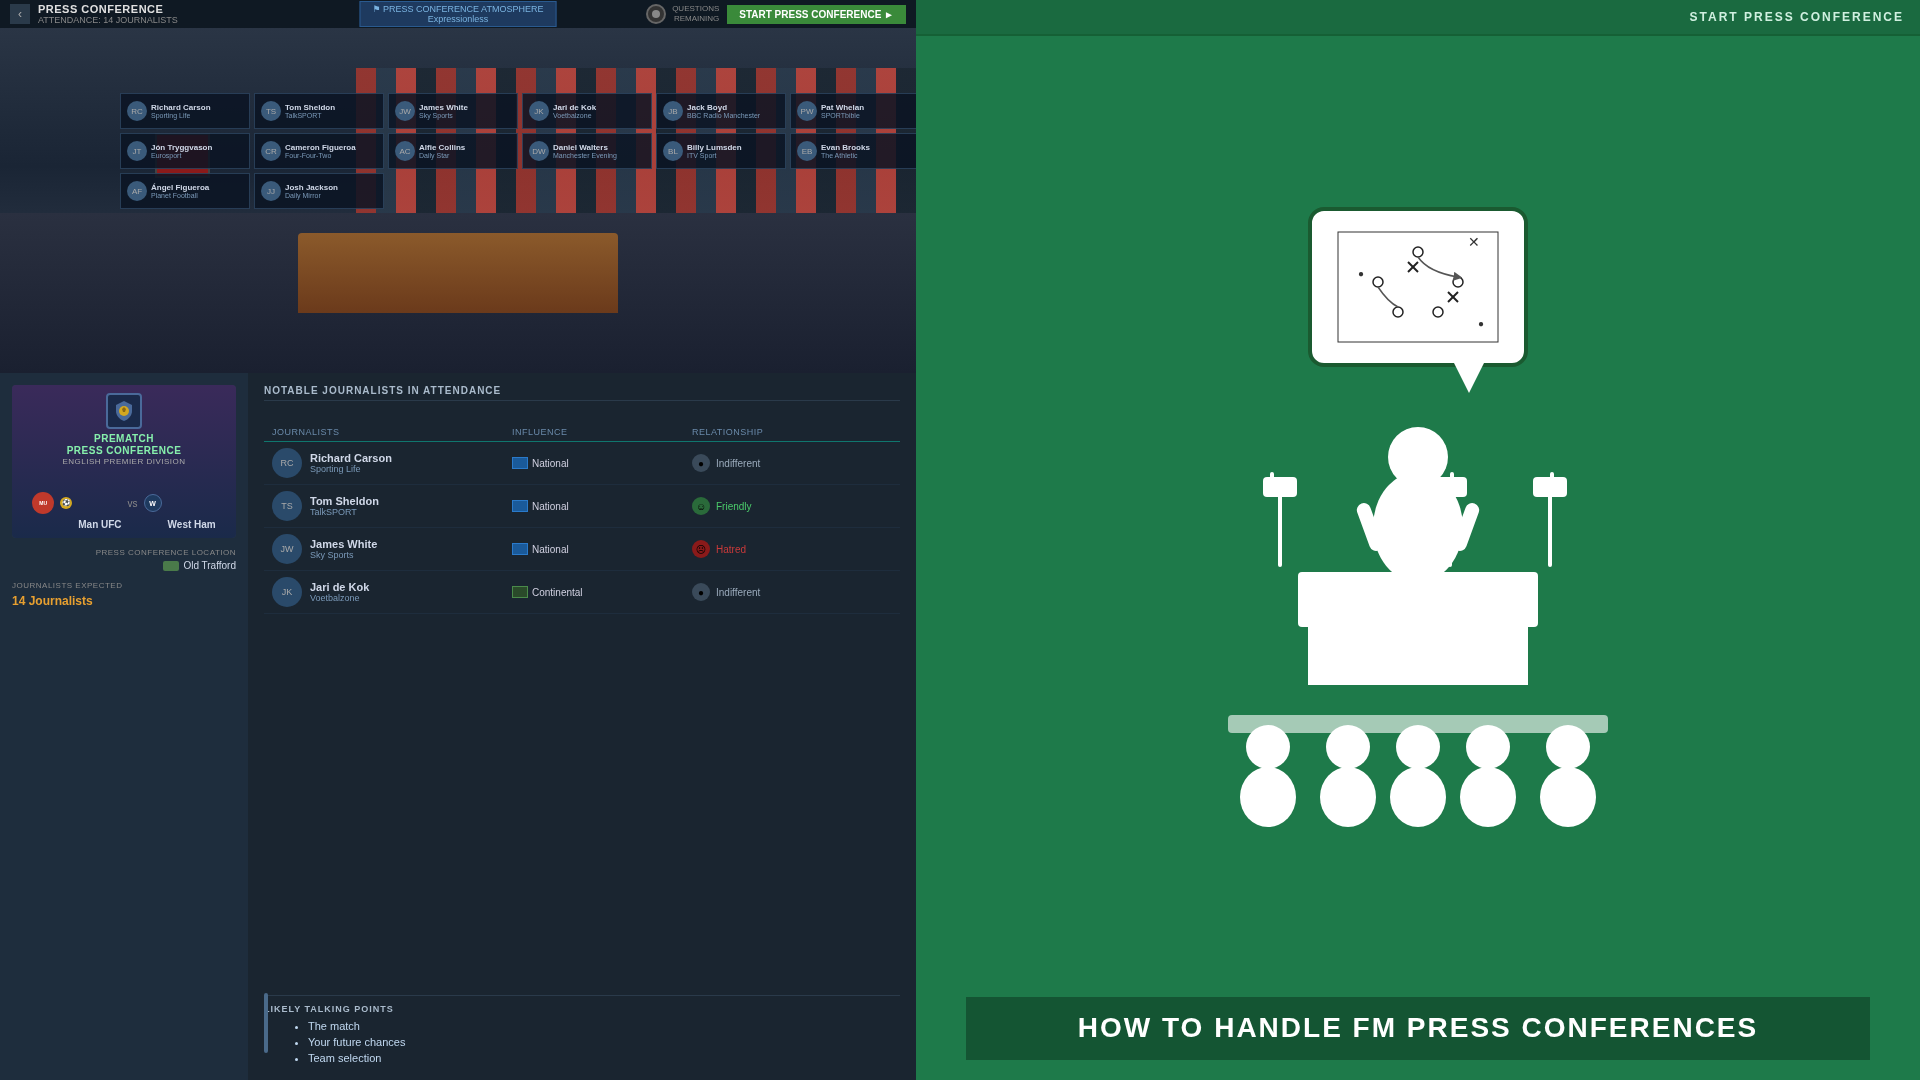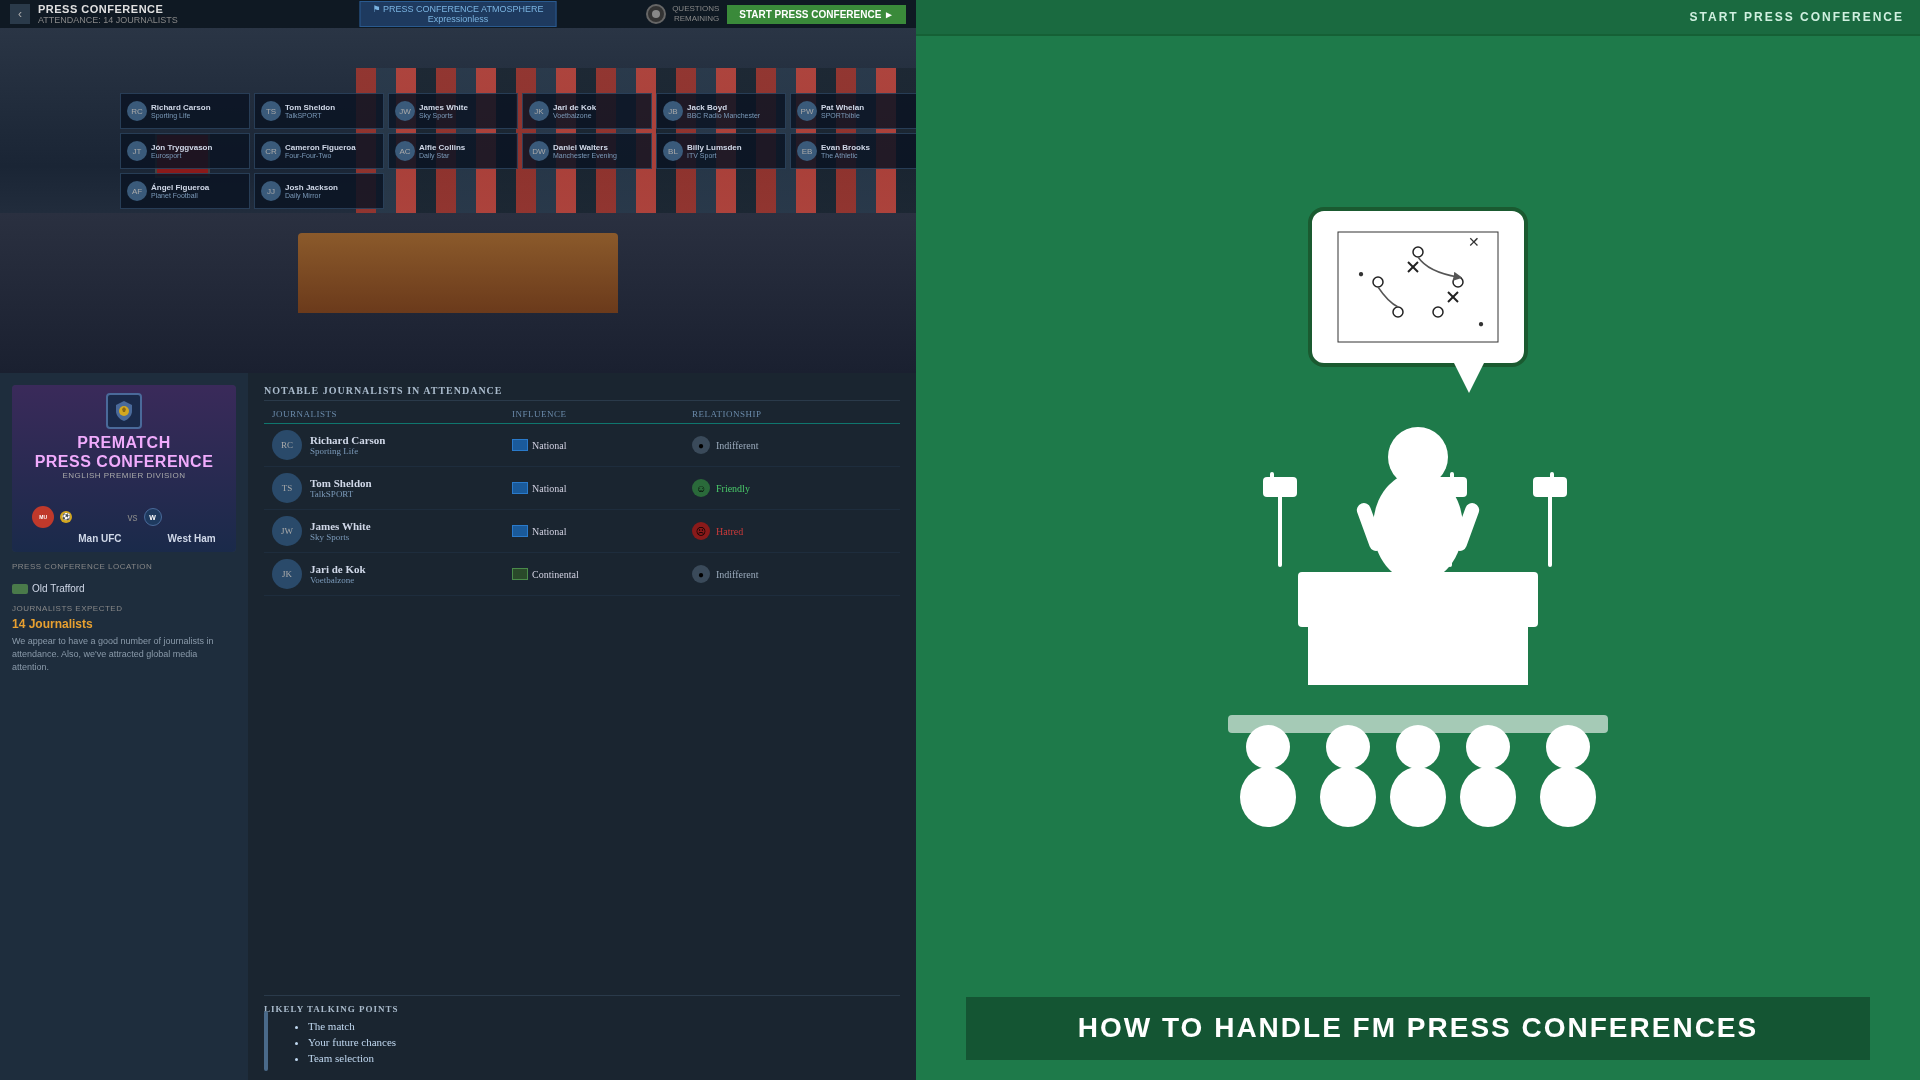--- a/index.html
+++ b/index.html
@@ -244,22 +244,22 @@
       display: flex;
       align-items: center;
       justify-content: center;
       margin-bottom: 4px;
     }
     #conf-shield svg {
       width: 24px;
       height: 24px;
     }
     #prematch-label {
-      color: #f0abfc;
-      font-size: 16px;
+      color: #86efac;
+      font-size: 10px;
       font-weight: bold;
       text-transform: uppercase;
       line-height: 1.2;
       text-align: center;
       letter-spacing: 0.5px;
     }
     #division-label {
       color: #aaa;
       font-size: 8px;
       text-transform: uppercase;
@@ -292,21 +292,22 @@
     }
     .team-name {
       color: #d0d8e8;
       font-size: 10px;
       font-weight: bold;
       margin-top: 43px;
     }
     #location-section {
       display: flex;
       flex-direction: column;
-      gap: 12px;
+      gap: 3px;
+      align-items: flex-end;
     }
     #location-title {
       color: #888;
       font-size: 8px;
       text-transform: uppercase;
       letter-spacing: 0.5px;
     }
     #location-value {
       display: flex;
       align-items: center;
@@ -344,22 +345,21 @@
       font-size: 9px;
       line-height: 1.4;
     }
 
     
     #journalists-panel {
       flex: 1;
       padding: 12px 16px;
       display: flex;
       flex-direction: column;
-      gap: 4px;
-      font-family: Liberation Serif, serif;
+      gap: 22px;
     }
     #journalists-header {
       color: #aabbcc;
       font-size: 10px;
       letter-spacing: 1px;
       text-transform: uppercase;
       font-weight: bold;
       padding-bottom: 4px;
       border-bottom: 1px solid #2a3a4a;
     }
@@ -768,21 +768,20 @@
         <div id="location-title">PRESS CONFERENCE LOCATION</div>
         <div id="location-value">
           <div class="location-icon"></div>
           <span id="location-name">Old Trafford</span>
         </div>
       </div>
 
       <div id="journalists-section">
         <div id="journalists-expected-title">JOURNALISTS EXPECTED</div>
         <div id="journalists-count">14 Journalists</div>
-        <div id="journalists-desc">We appear to have a good number of journalists in attendance. Also, we've attracted global media attention.</div>
       </div>
     </div>
 
     <div id="journalists-panel">
       <div id="journalists-header">NOTABLE JOURNALISTS IN ATTENDANCE</div>
 
       <div id="journalists-table">
         <div id="table-header">
           <div class="th">JOURNALISTS</div>
           <div class="th">INFLUENCE</div>

